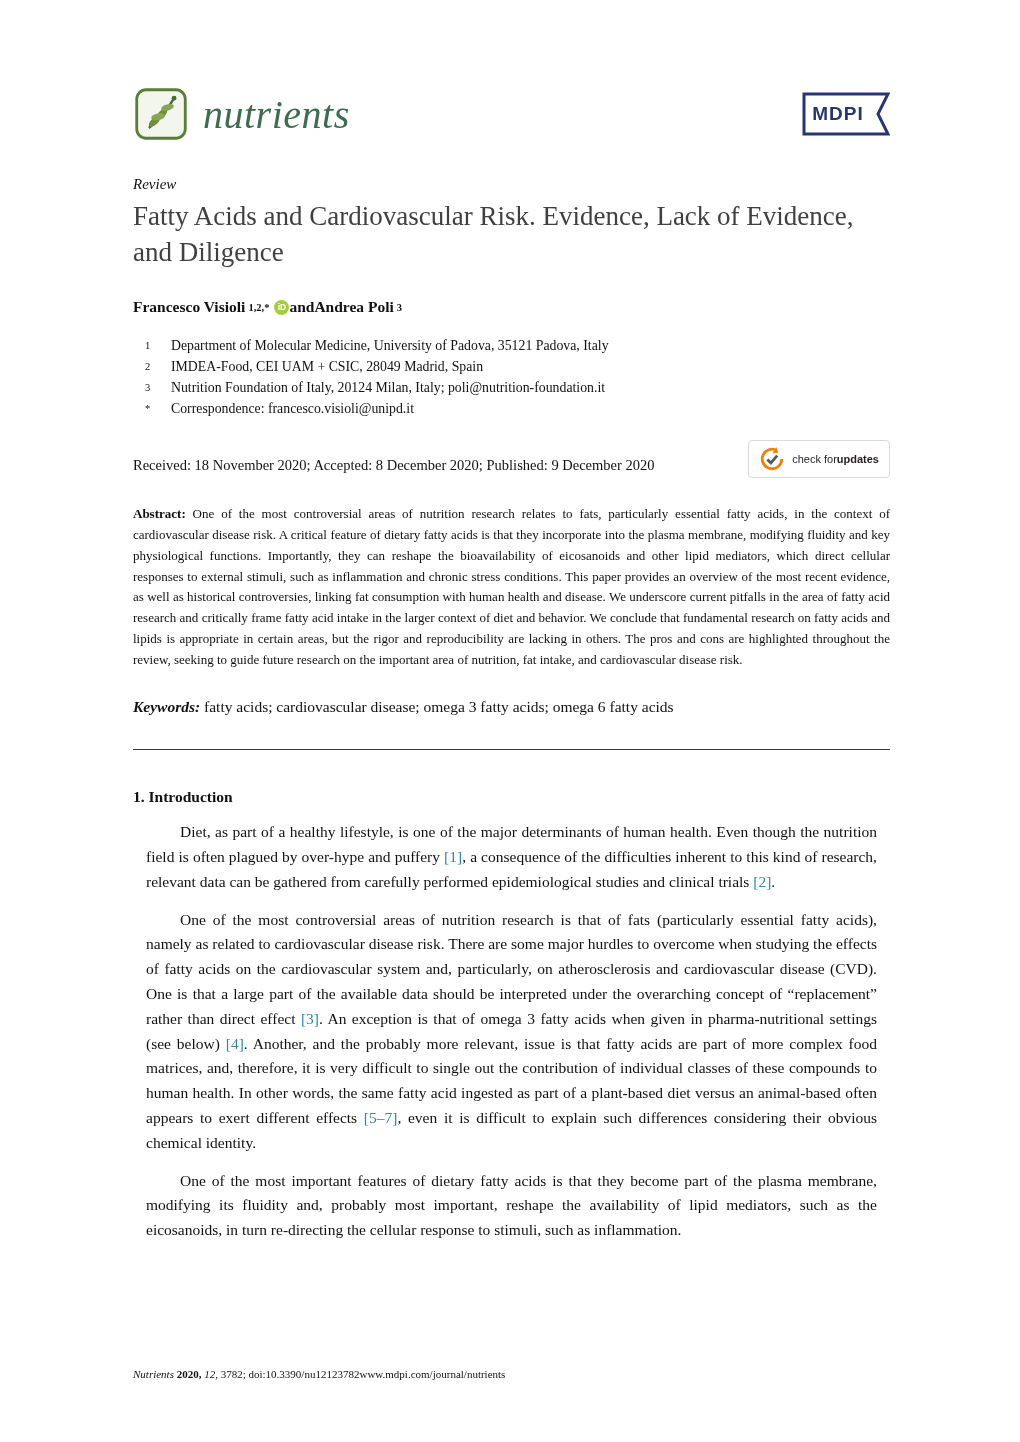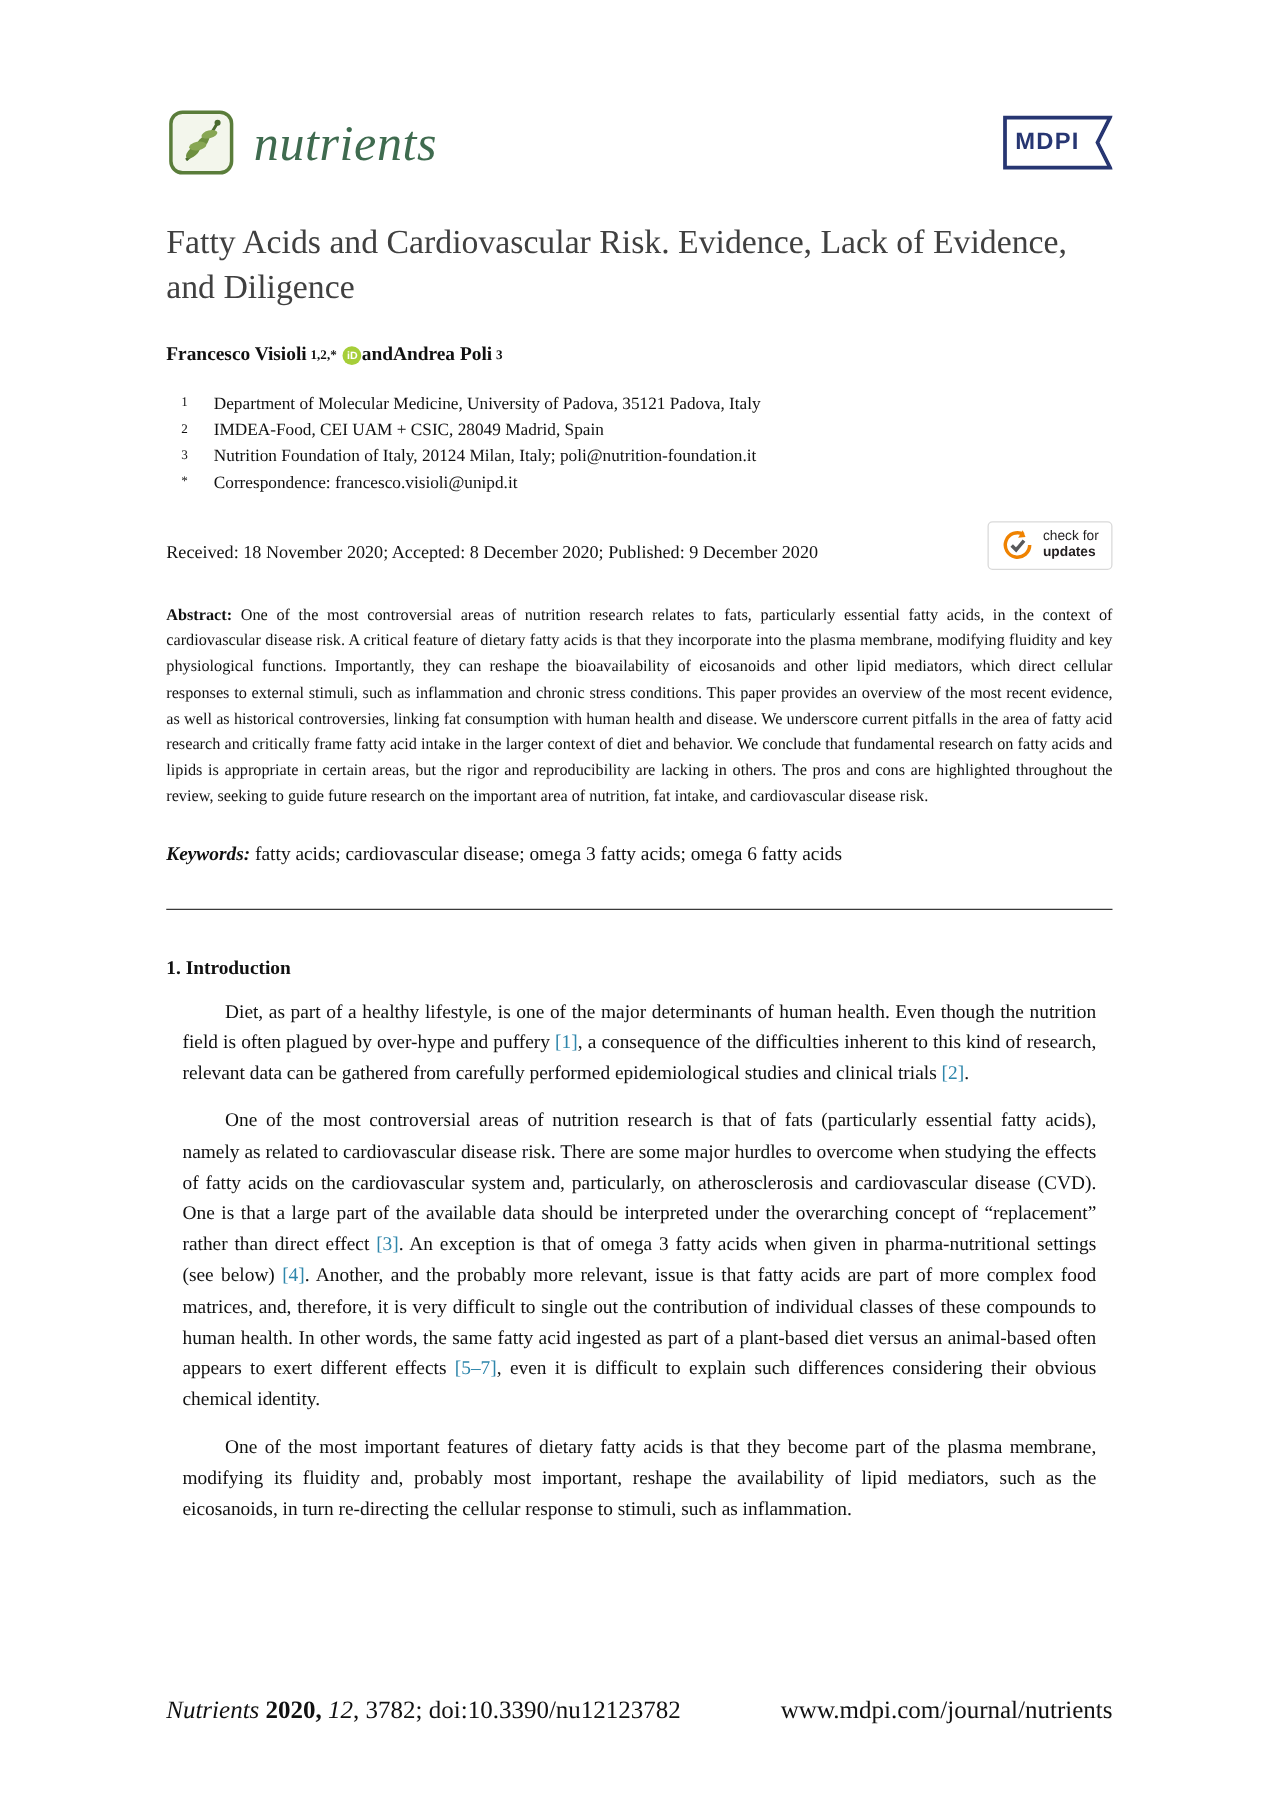--- a/index.html
+++ b/index.html
@@ -56,42 +56,42 @@
 
   .dates-row{display:flex;justify-content:space-between;align-items:center;margin:6px 0 26px 0;}
   .dates{font-size:14.5px;margin-top:13px;}
   .crossmark{
     display:flex;align-items:center;gap:7px;border:1px solid #d9d9d9;border-radius:4px;
     padding:5px 10px;background:#fff;cursor:pointer;
   }
   .crossmark svg{width:26px;height:26px;display:block;}
   .crossmark .cm-text{
     font-family:"Liberation Sans", sans-serif;font-size:11px;line-height:1.2;color:#231f20;
-    display:flex;flex-direction:column;
+    display:flex;flex-direction:row;
   }
   .crossmark .cm-line2{font-weight:bold;}
 
   
   .abstract{font-size:13px;line-height:1.6;text-align:justify;margin:0 0 24px 0;}
   .abstract .label{font-weight:bold;}
   .keywords{font-size:15.5px;line-height:1.6;text-align:justify;margin:0 0 30px 0;}
   .keywords .label{font-weight:bold;font-style:italic;}
   hr.section-divider{border:none;border-top:1px solid #3a3a3a;margin:0 0 38px 0;}
 
   
   .section-heading{font-size:15.5px;font-weight:bold;margin:0 0 14px 0;}
   .body-para{
     font-size:15.5px;line-height:1.6;text-align:justify;margin:13px;text-indent:34px;
   }
   .cite{color:var(--color-citation);cursor:pointer;}
 
   
   .page-footer{
     position:absolute;left:133px;right:130px;bottom:62px;
-    display:flex;justify-content:space-between;align-items:baseline;font-size:20px;
+    display:flex;align-items:baseline;font-size:11px;
   }
   .footer-left i{font-style:italic;}
   .footer-left b{font-weight:bold;}
   .footer-right{color:var(--color-text);text-decoration:none;cursor:pointer;}
 </style>
 </head>
 <body>
 
 <div class="page">
 
@@ -109,20 +109,21 @@
       <span class="journal-name">nutrients</span>
     </div>
     <div class="mdpi-logo">
       <svg viewBox="0 0 88 44" aria-hidden="true">
         <path d="M2 2 H86 L76 22 L86 42 H2 Z" fill="none" stroke="#273672" stroke-width="3"></path>
       </svg>
       <span class="mdpi-text">MDPI</span>
     </div>
   </div>
 
+  <div class="article-type">Review</div>
   <h1 class="article-title">Fatty Acids and Cardiovascular Risk. Evidence, Lack of Evidence, and Diligence</h1>
 
   <div class="authors">
     <span>Francesco Visioli</span>
       <sup>1,2,*</sup>
       <span class="orcid-badge">iD</span>
       <span> and </span>
       <span>Andrea Poli</span>
       <sup>3</sup>
   </div>

